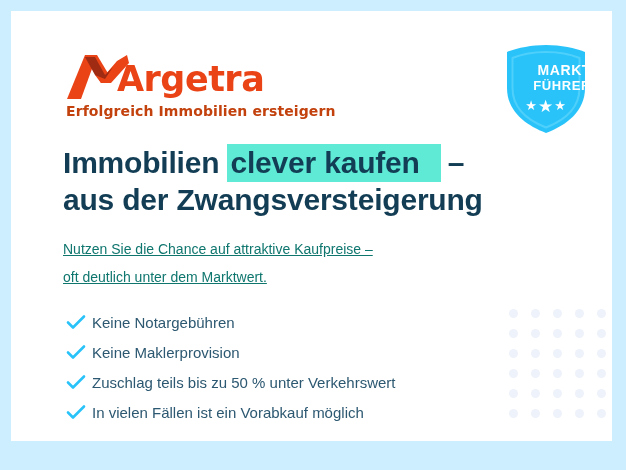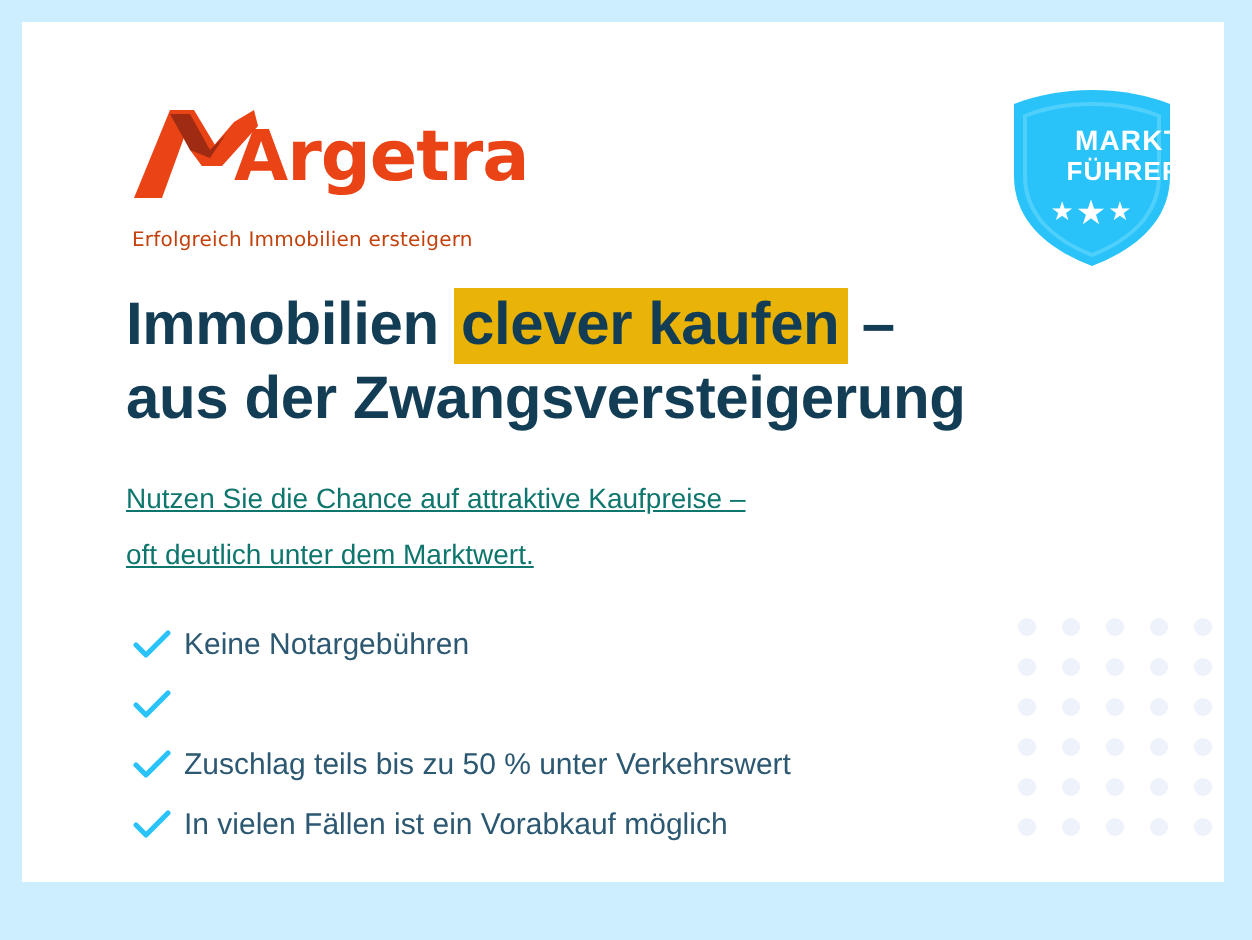--- a/index.html
+++ b/index.html
@@ -79,23 +79,23 @@
     font-size: 35px;
     font-weight: bold;
     color: #ea4316;
     letter-spacing: -0.5px;
     line-height: 40px;
     font-family: "DejaVu Sans", sans-serif;
   }
   .logo-tagline {
     position: absolute;
     left: 1px;
-    top: 64px;
-    font-size: 10px;
-    font-weight: normal;
+    top: 52px;
+    font-size: 14px;
+    font-weight: bold;
     color: #c2410c;
     letter-spacing: 0.1px;
     white-space: nowrap;
     font-family: "DejaVu Sans", sans-serif;
   }
 
   
   .badge {
     position: absolute;
     left: 490px;
@@ -139,22 +139,22 @@
     top: 133px;
     width: 470px;
     font-size: 30px;
     font-weight: bold;
     color: #123d54;
     line-height: 37px;
     letter-spacing: -0.2px;
   }
   .hl-line { white-space: nowrap; }
   .hl-mark {
-    background: #eab308;
-    padding: 2px 4px 3px 4px;
+    background: #5eead4;
+    padding: 2px 21px 3px 4px;
     margin: 0 -1px;
   }
 
   
   .subhead {
     position: absolute;
     left: 52px;
     top: 224px;
     width: 480px;
     font-size: 14px;
@@ -277,20 +277,21 @@
             </svg>
         </span>
         <span class="bullet-label">Keine Notargebühren</span>
       </div>
       <div class="bullet">
         <span class="bullet-check">
           <svg width="20" height="16" viewBox="0 0 20 16">
               <path d="M2 8.5 L7 13.5 L18 2.5" fill="none" stroke="#29c3fa" stroke-width="2.6" stroke-linecap="round" stroke-linejoin="round"></path>
             </svg>
         </span>
+        <span class="bullet-label">Keine Maklerprovision</span>
       </div>
       <div class="bullet">
         <span class="bullet-check">
           <svg width="20" height="16" viewBox="0 0 20 16">
               <path d="M2 8.5 L7 13.5 L18 2.5" fill="none" stroke="#29c3fa" stroke-width="2.6" stroke-linecap="round" stroke-linejoin="round"></path>
             </svg>
         </span>
         <span class="bullet-label">Zuschlag teils bis zu 50 % unter Verkehrswert</span>
       </div>
       <div class="bullet">

